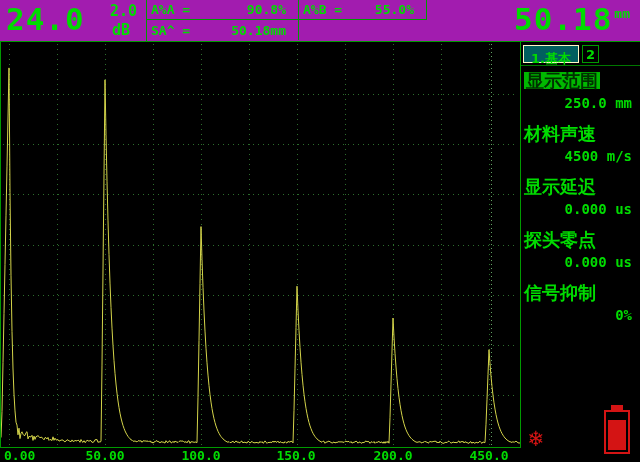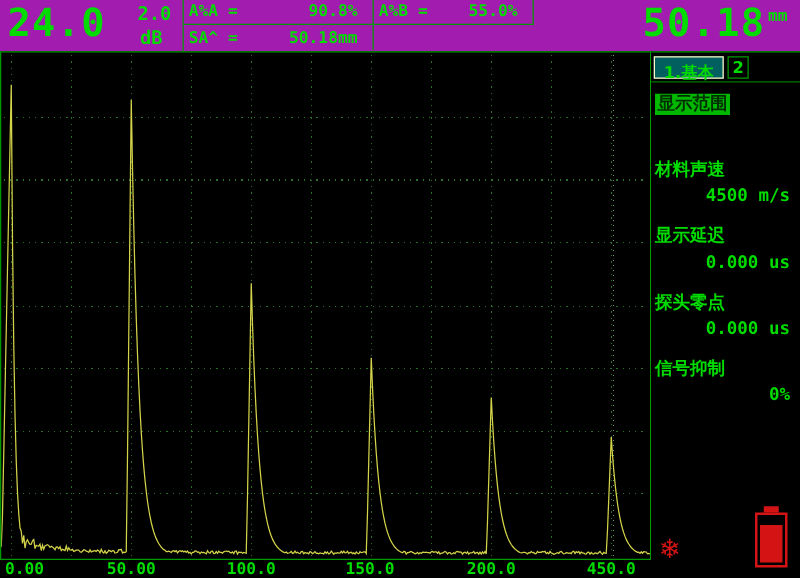--- a/index.html
+++ b/index.html
@@ -32,21 +32,21 @@
   .axis .tick{position:absolute;top:0;font-size:13px;font-weight:bold;color:var(--g);white-space:nowrap;}
   
   .sidebar{position:absolute;left:521px;top:41px;width:119px;height:421px;
         border-top:1px solid var(--border-g);box-sizing:border-box;background:#000;}
   .tabs{display:flex;gap:3px;padding:3px 0 2px 2px;border-bottom:1px solid #007700;height:18px;}
   .tab{font-size:13px;font-weight:bold;line-height:18px;
        font-family:"DejaVu Sans", sans-serif;}
   .tab1{background:#015f5f;color:var(--g);border:1px solid #fef9c3;padding:4px 7px;}
   .tab2{width:15px;text-align:center;border:1px solid var(--border-g);color:var(--g);background:#000;}
   .menu-item{height:53px;box-sizing:border-box;padding:6px 4px 0 3px;cursor:default;}
-  .menu-label{display:inline-block;font-size:14px;font-weight:bold;color:var(--g);
+  .menu-label{display:inline-block;font-size:18px;font-weight:bold;color:var(--g);
        font-family:"DejaVu Sans", sans-serif;line-height:17px;}
   .menu-label.selected{background:#00b800;color:#003000;padding:0 2px;}
   .menu-value{text-align:right;font-size:14px;font-weight:bold;color:var(--g);margin-top:4px;padding-right:4px;}
   .snowflake{position:absolute;left:6px;bottom:12px;font-size:21px;color:var(--red);
        font-family:"DejaVu Sans", sans-serif;line-height:1;}
   .battery{position:absolute;right:10px;bottom:8px;width:26px;height:44px;border:2px solid var(--red);box-sizing:border-box;}
   .battery-cap{position:absolute;top:-7px;left:50%;transform:translateX(-50%);width:12px;height:5px;background:var(--red);}
   .battery-fill{position:absolute;left:2px;right:2px;bottom:2px;height:76%;background:var(--red);}
 </style>
 </head>
@@ -112,20 +112,21 @@
   </div>
 
 <div class="sidebar">
   <div class="tabs">
     <div class="tab tab1">1.基本</div>
     <div class="tab tab2">2</div>
   </div>
 
   <div class="menu-item">
     <span class="menu-label selected">显示范围</span>
+    <div class="menu-value">250.0 mm</div>
   </div>
   <div class="menu-item">
     <span class="menu-label">材料声速</span>
     <div class="menu-value">4500 m/s</div>
   </div>
   <div class="menu-item">
     <span class="menu-label">显示延迟</span>
     <div class="menu-value">0.000 us</div>
   </div>
   <div class="menu-item">

